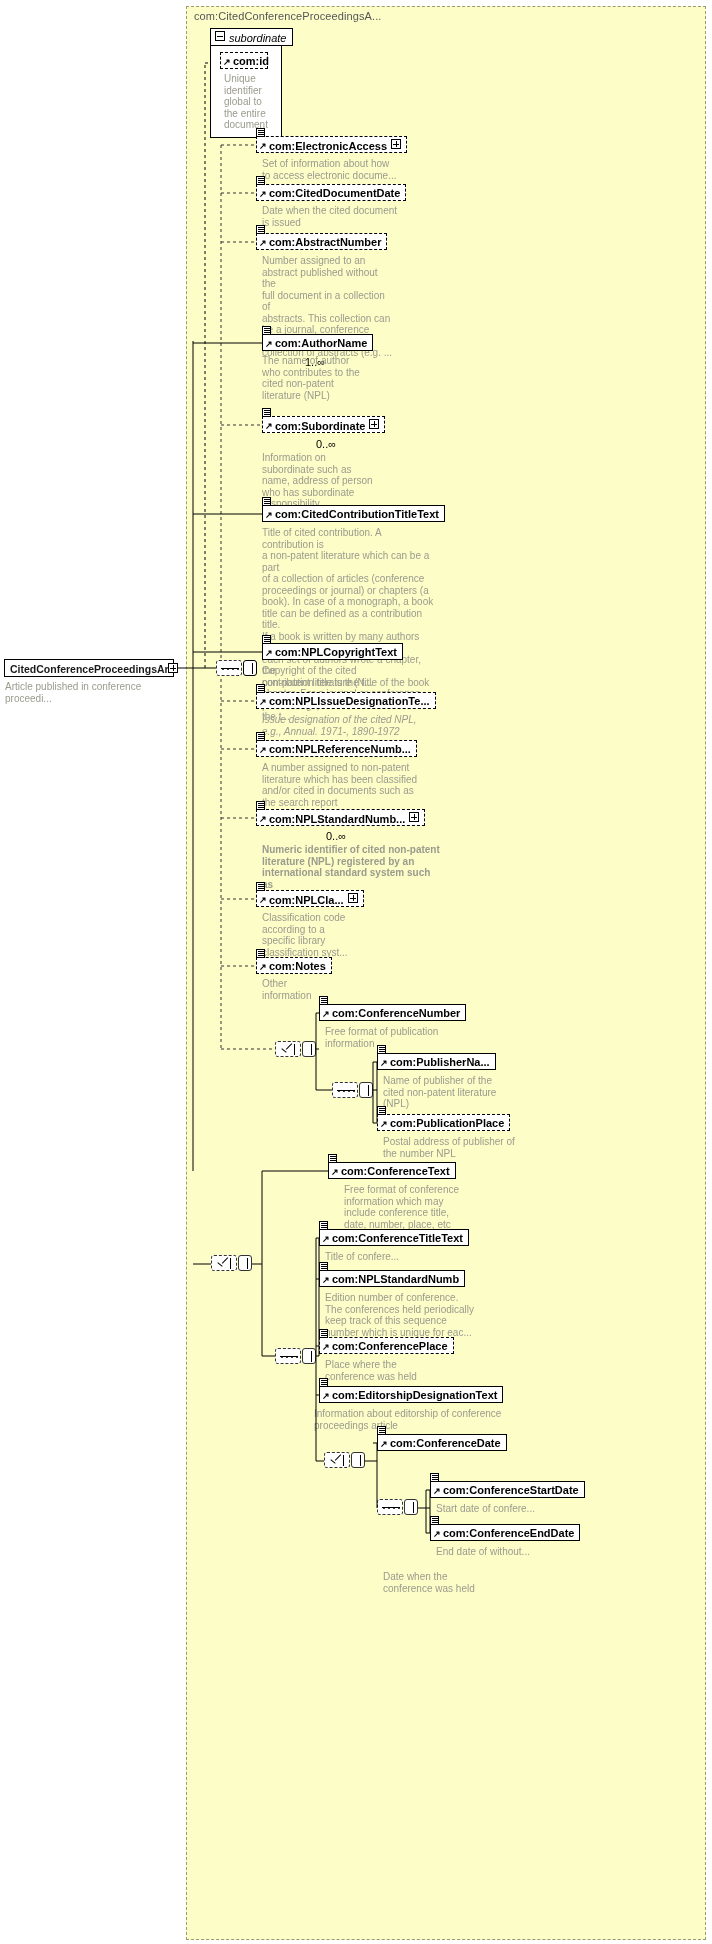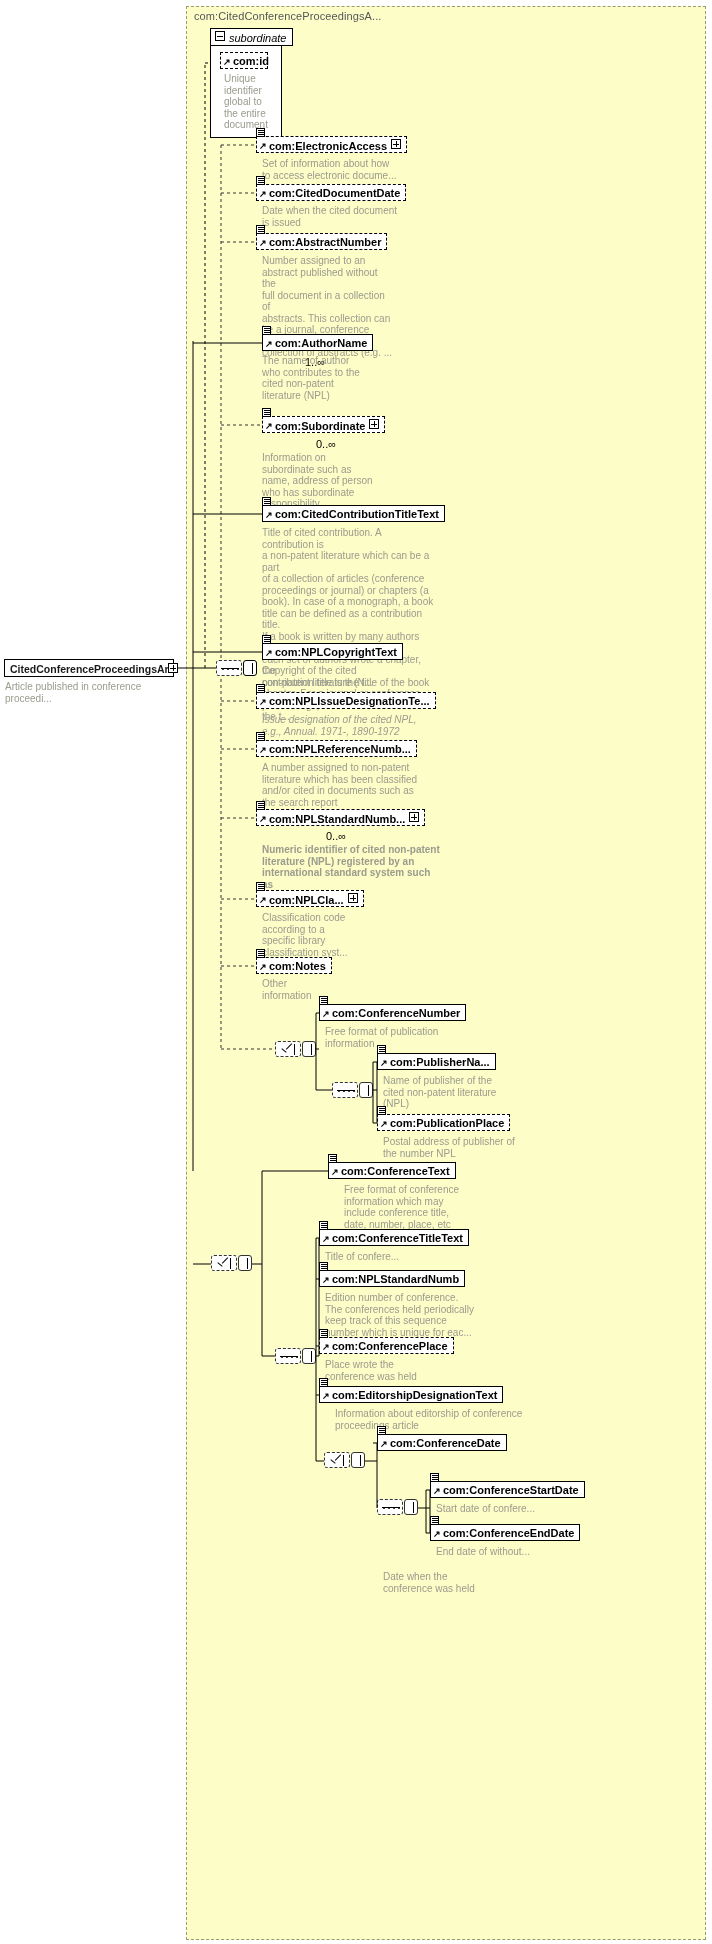--- a/index.html
+++ b/index.html
@@ -494,33 +494,33 @@
 
 <div class="node opt" style="left:319px; top:1337px;">
   <span class="listglyph">
       <i></i>
       <i></i>
       <i></i>
     </span>
   <span class="arrowglyph">↗</span>
   <span>com:ConferencePlace</span>
 </div>
-<div class="anno" style="left:325px; top:1359px; width:160px;">Place wrote the
+<div class="anno" style="left:325px; top:1359px; width:160px;">Place where the
 conference was held</div>
 
 <div class="node" style="left:319px; top:1386px;">
   <span class="listglyph">
       <i></i>
       <i></i>
       <i></i>
     </span>
   <span class="arrowglyph">↗</span>
   <span>com:EditorshipDesignationText</span>
 </div>
-<div class="anno" style="left:335px; top:1408px; width:200px;">Information about editorship of conference
+<div class="anno" style="left:314px; top:1408px; width:200px;">Information about editorship of conference
 proceedings article</div>
 
 <div class="comp choice" style="left:324px; top:1452px;">
   <div class="ch"></div>
   <div class="bar"></div>
 </div>
 <div class="comp" style="left:351px; top:1452px; width:14px; border-style:solid;">
   <div class="bar" style="right:3px;"></div>
 </div>
 

